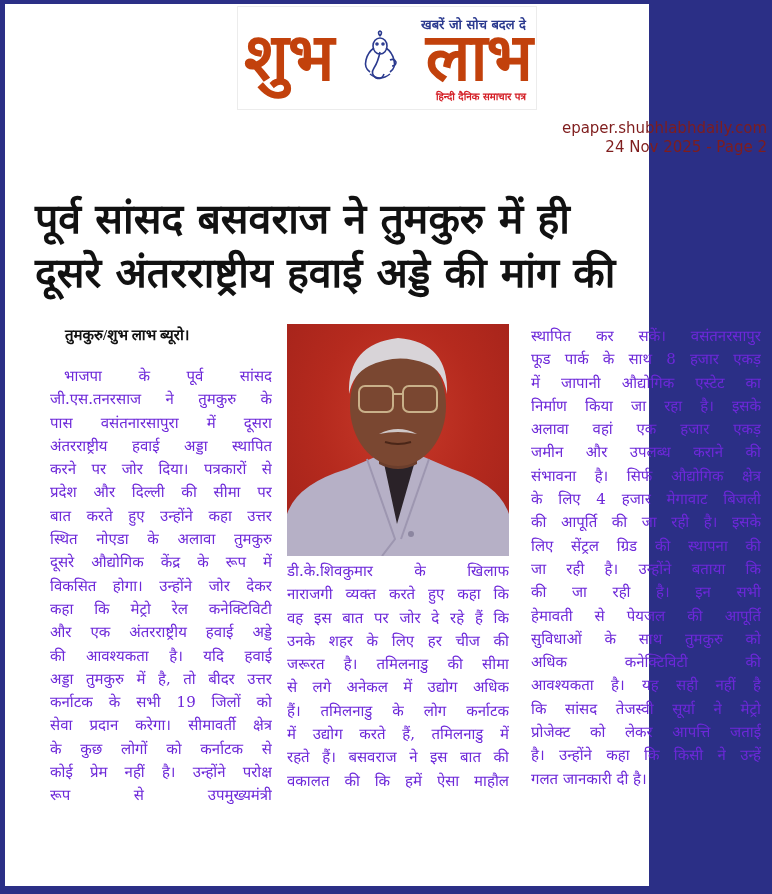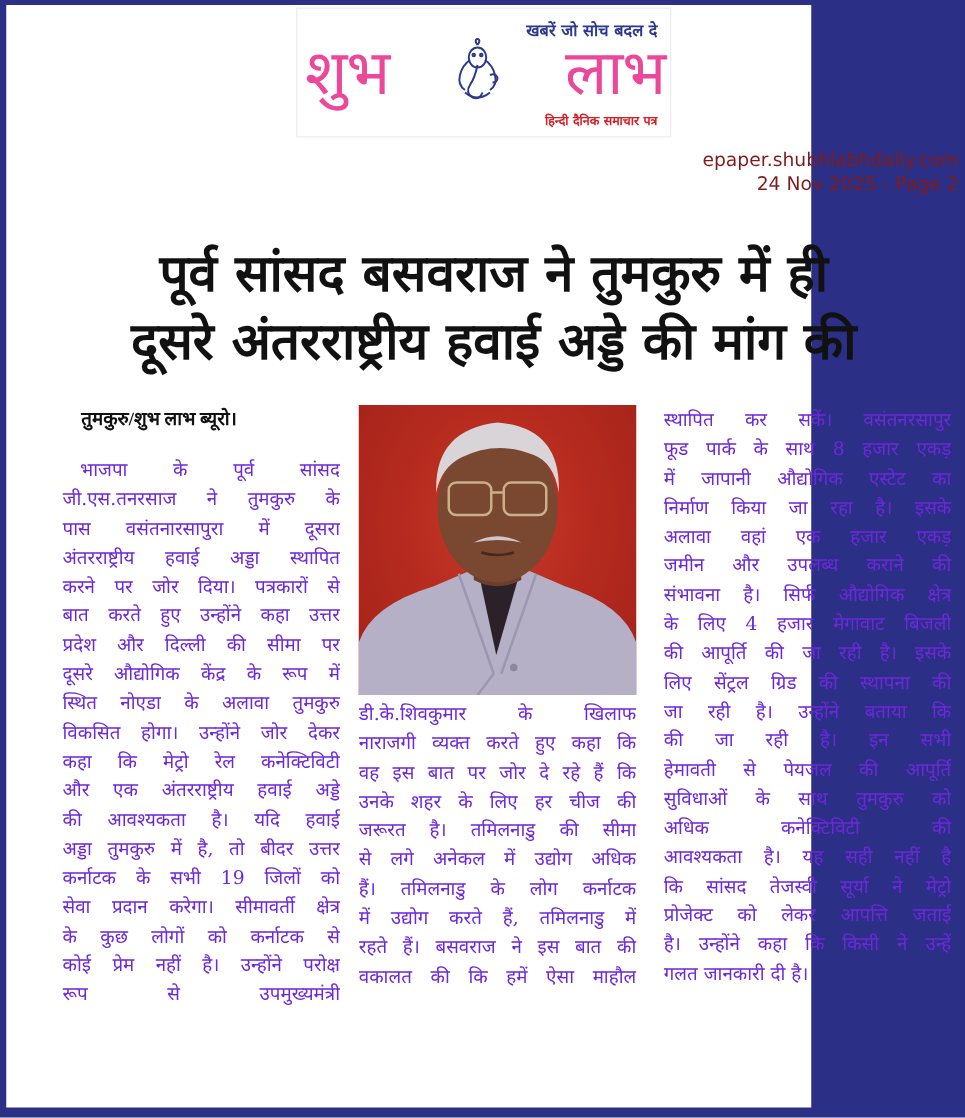--- a/index.html
+++ b/index.html
@@ -30,23 +30,23 @@
       font-weight: bold;
       font-family: "DejaVu Sans", sans-serif;
     }
     .logo-main {
       position: absolute;
       left: 6px; top: 22px;
       width: 288px; height: 58px;
       display: flex; align-items: center; justify-content: space-between;
     }
     .logo-word {
-      color: #ec4899;
-      font-size: 50px;
-      font-weight: normal;
+      color: #c2410c;
+      font-size: 66px;
+      font-weight: bold;
       line-height: 58px;
       font-family: "DejaVu Sans", sans-serif;
       letter-spacing: -1px;
     }
     .logo-ganesha {
       width: 40px; height: 56px;
       display: flex; align-items: center; justify-content: center;
     }
     .logo-sub {
       position: absolute;
@@ -62,21 +62,20 @@
       text-align: right;
       font-family: "DejaVu Sans", sans-serif;
       font-size: 15px;
       line-height: 19px;
       color: #7f1d1d;
     }
     .headline {
       position: absolute;
       left: 30px; width: 720px;
       top: 188px;
-      text-align: center;
       font-family: "DejaVu Sans", sans-serif;
       font-weight: bold;
       font-size: 41px;
       line-height: 54px;
       color: #111;
     }
     .byline {
       position: absolute;
       left: 60px; top: 320px;
       font-size: 15px;
@@ -148,24 +147,24 @@
   </h1>
 
   <div class="byline">तुमकुरु/शुभ लाभ ब्यूरो।</div>
 
   <div class="col col1">
       <span class="line indent">भाजपा के पूर्व सांसद</span>
       <span class="line">जी.एस.तनरसाज ने तुमकुरु के</span>
       <span class="line">पास वसंतनारसापुरा में दूसरा</span>
       <span class="line">अंतरराष्ट्रीय हवाई अड्डा स्थापित</span>
       <span class="line">करने पर जोर दिया। पत्रकारों से</span>
+      <span class="line">प्रदेश और दिल्ली की सीमा पर</span>
       <span class="line">बात करते हुए उन्होंने कहा उत्तर</span>
-      <span class="line">प्रदेश और दिल्ली की सीमा पर</span>
+      <span class="line">स्थित नोएडा के अलावा तुमकुरु</span>
       <span class="line">दूसरे औद्योगिक केंद्र के रूप में</span>
-      <span class="line">स्थित नोएडा के अलावा तुमकुरु</span>
       <span class="line">विकसित होगा। उन्होंने जोर देकर</span>
       <span class="line">कहा कि मेट्रो रेल कनेक्टिविटी</span>
       <span class="line">और एक अंतरराष्ट्रीय हवाई अड्डे</span>
       <span class="line">की आवश्यकता है। यदि हवाई</span>
       <span class="line">अड्डा तुमकुरु में है, तो बीदर उत्तर</span>
       <span class="line">कर्नाटक के सभी 19 जिलों को</span>
       <span class="line">सेवा प्रदान करेगा। सीमावर्ती क्षेत्र</span>
       <span class="line">के कुछ लोगों को कर्नाटक से</span>
       <span class="line">कोई प्रेम नहीं है। उन्होंने परोक्ष</span>
       <span class="line">रूप से उपमुख्यमंत्री</span>

